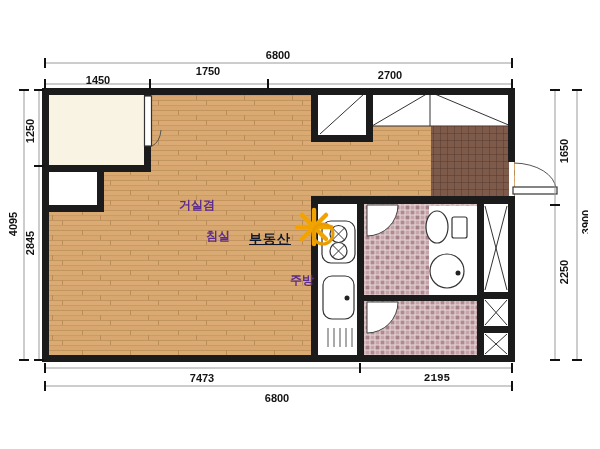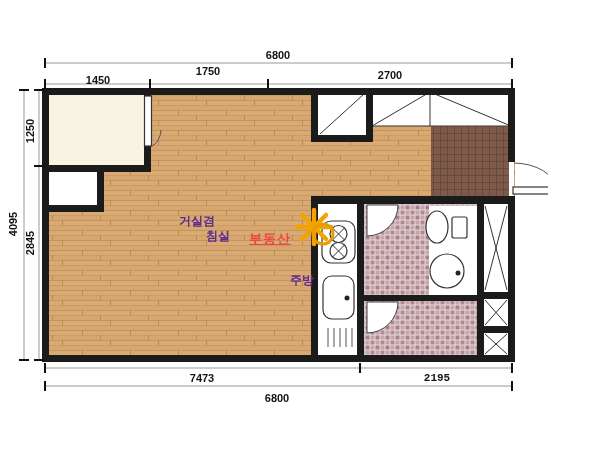--- a/index.html
+++ b/index.html
@@ -1,24 +1,24 @@
 <!DOCTYPE html>
 <html><head>
 <meta charset="utf-8">
 <style>
   html,body{margin:0;padding:0;background:#fff;}
   .stage{position:relative;width:548px;height:449px;background:#fff;overflow:hidden;
-         font-family:"Liberation Sans",sans-serif;}
+         font-family:"Liberation Sans",sans-serif;padding-left:40px;}
   svg.plan{position:absolute;left:0;top:0;}
   .lbl{position:absolute;transform:translate(-50%,-50%);white-space:nowrap;}
   .dim{font:bold 11px "Liberation Sans",sans-serif;color:#141414;letter-spacing:0px;}
   .dim.vert{transform:translate(-50%,-50%) rotate(-90deg);}
   .room-lbl{font:bold 12px "Liberation Sans",sans-serif;color:#5b2b8f;text-align:center;line-height:14px;}
   .wm-kb{font:bold 27px "Liberation Sans",sans-serif;color:#b7b3b3;letter-spacing:2px;}
-  .wm-sub{font:bold 13px "Liberation Sans",sans-serif;color:#ef4444;letter-spacing:1px;text-decoration:underline;}
+  .wm-sub{font:bold 13px "Liberation Sans",sans-serif;color:#0f172a;letter-spacing:1px;text-decoration:underline;}
 </style>
 </head>
 <body>
 
 <div class="stage">
 
 <svg class="plan" width="600" height="449" viewBox="0 0 600 449">
   <defs>
     <pattern id="wood" width="48" height="20" patternUnits="userSpaceOnUse">
       <rect width="48" height="20" fill="#d8a76f"></rect>
@@ -234,19 +234,19 @@
 <div class="lbl dim vert" style="left:30px;top:243px;">2845</div>
 
 <div class="lbl dim vert" style="left:564px;top:151px;">1650</div>
 <div class="lbl dim vert" style="left:564px;top:272px;">2250</div>
 <div class="lbl dim vert" style="left:586px;top:222px;">3900</div>
 
 <div class="lbl dim" style="left:202px;top:378px;">7473</div>
 <div class="lbl dim" style="left:437px;top:378px;font-family:Liberation Mono, monospace;">2195</div>
 <div class="lbl dim" style="left:277px;top:398px;">6800</div>
 
-<div class="lbl room-lbl" style="left:197px;top:221px;text-align:right;">거실겸</div>
+<div class="lbl room-lbl" style="left:197px;top:205px;text-align:right;">거실겸</div>
 <div class="lbl room-lbl" style="left:194px;top:236px;margin-left:24px;">침실</div>
 <div class="lbl room-lbl" style="left:302px;top:280px;">주방</div>
 
 <div class="lbl wm-sub" style="left:270px;top:239px;">부동산</div>
 
 </div>
 
 </body></html>

